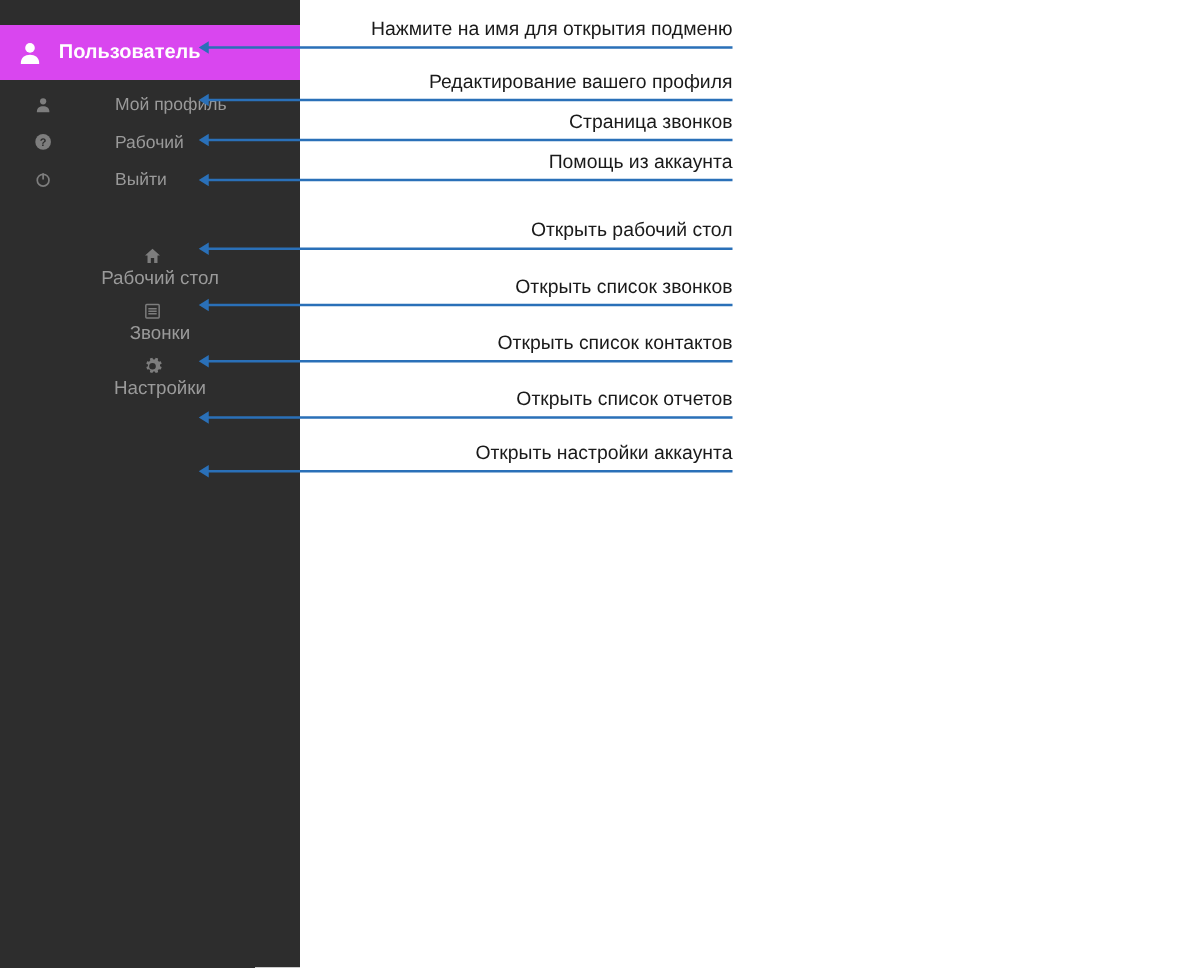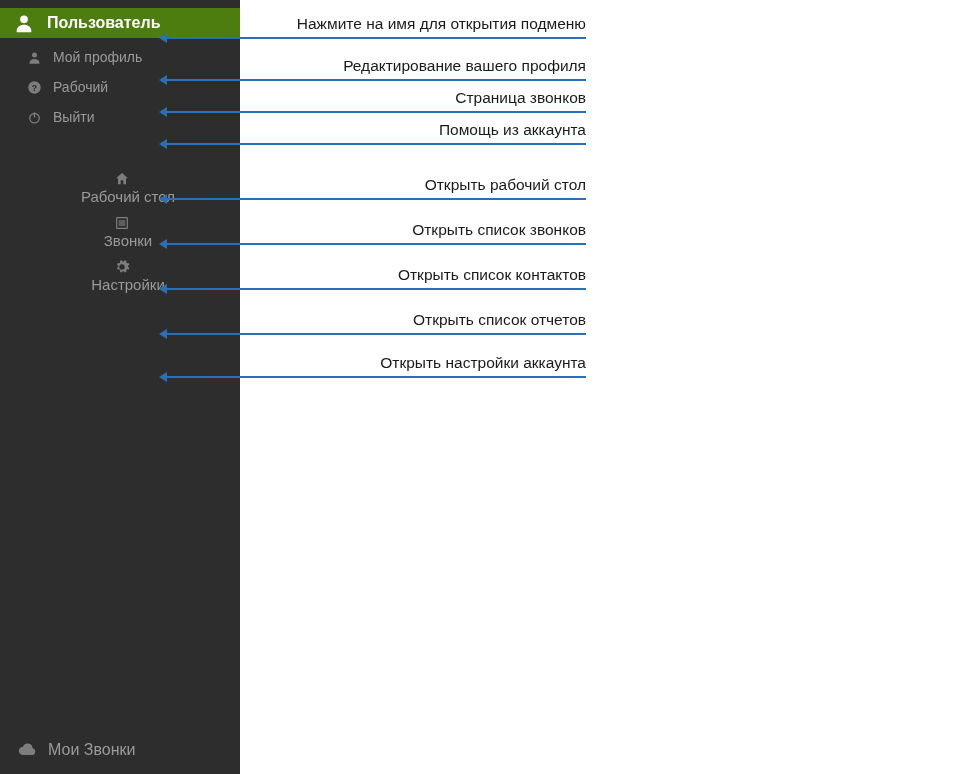--- a/index.html
+++ b/index.html
@@ -1,22 +1,22 @@
 <!DOCTYPE html>
 <html><head>
 <meta charset="utf-8">
 <style>
   * { box-sizing: border-box; margin: 0; padding: 0; }
   html, body { width: 953px; height: 774px; font-family: "Segoe UI", Arial, sans-serif; background: #fff; overflow: hidden; }
   .app { display: flex; width: 953px; height: 774px; }
   .sidebar { width: 240px; background: #2d2d2d; display: flex; flex-direction: column; color: #c4c4c4; position: relative; }
-  .user-block { background: #4d7c0f; height: 30px; display: flex; align-items: center; padding-left: 13px; color: #fff; font-size: 16px; font-weight: 600; cursor: pointer; margin-top: 8px;}
+  .user-block { background: #d946ef; height: 44px; display: flex; align-items: center; padding-left: 13px; color: #fff; font-size: 16px; font-weight: 600; cursor: pointer; margin-top: 20px;}
   .user-block .icon { width: 22px; height: 22px; margin-right: 12px; display:flex; align-items:center; justify-content:center; }
   .submenu { padding-top: 4px; padding-bottom: 6px; }
-  .sub-item { height: 30px; display: flex; align-items: center; padding-left: 25px; font-size: 14px; color: #9a9a9a; cursor: pointer; }
+  .sub-item { height: 30px; display: flex; align-items: center; padding-left: 25px; font-size: 14px; color: #9a9a9a; cursor: pointer; gap: 39px; }
   .sub-item .icon { width: 18px; height: 18px; margin-right: 10px; display:flex; align-items:center; justify-content:center; }
   .main-nav { padding-top: 32px; }
   .nav-item { height: 44px; display: flex; align-items: center; padding-left: 16px; font-size: 15px; color: #9a9a9a; cursor: pointer; flex-direction: column; }
   .nav-item .icon { width: 18px; height: 18px; margin-right: 12px; display:flex; align-items:center; justify-content:center; }
   .footer { position: absolute; bottom: 0; left: 0; right: 0; height: 48px; display: flex; align-items: center; padding-left: 18px; font-size: 16px; color: #9a9a9a; }
   .footer .icon { width: 20px; height: 20px; margin-right: 10px; display:flex; align-items:center; justify-content:center; }
   .content { flex: 1; position: relative; background: #fff; }
   .anno-row { position: absolute; left: 0; right: 0; }
   .anno-label { position: absolute; right: 367px; font-size: 15.5px; color: #1a1a1a; white-space: nowrap; transform: translateY(-22px); text-align: right; }
   .anno-line { position: absolute; left: -75px; right: 367px; height: 2px; background: #2a70b8; }
@@ -92,28 +92,20 @@
       <div class="nav-item">
         <span class="icon">
           <svg viewBox="0 0 24 24" width="16" height="16" fill="#7d7d7d">
               <path d="M12 8a4 4 0 100 8 4 4 0 000-8zm9 4l2 1-1 3-2.3-.5a8 8 0 01-1.4 1.4l.5 2.3-3 1-1-2a8.3 8.3 0 01-2 0l-1 2-3-1 .5-2.3a8 8 0 01-1.4-1.4L5.6 16l-1-3 2-1a8.3 8.3 0 010-2l-2-1 1-3 2.3.5A8 8 0 019.3 5.1L8.8 2.8l3-1 1 2a8.3 8.3 0 012 0l1-2 3 1-.5 2.3a8 8 0 011.4 1.4l2.3-.5 1 3-2 1a8.3 8.3 0 010 2z"></path>
             </svg>
         </span>
         <span>Настройки</span>
       </div>
     </div>
 
-    <div class="footer">
-      <span class="icon">
-        <svg viewBox="0 0 24 24" width="20" height="20" fill="#7d7d7d">
-            <path d="M6 18a5 5 0 010-10 6 6 0 0111.5 1.5A4.5 4.5 0 0118 18H6z"></path>
-          </svg>
-      </span>
-      <span>Мои Звонки</span>
-    </div>
 
   </div>
 
   <div class="content" id="content">
       <div class="anno-row" style="top: 37px;">
         <div class="anno-label">Нажмите на имя для открытия подменю</div>
         <div class="anno-line"></div>
         <div class="anno-arrow"></div>
       </div>
       <div class="anno-row" style="top: 79px;">

